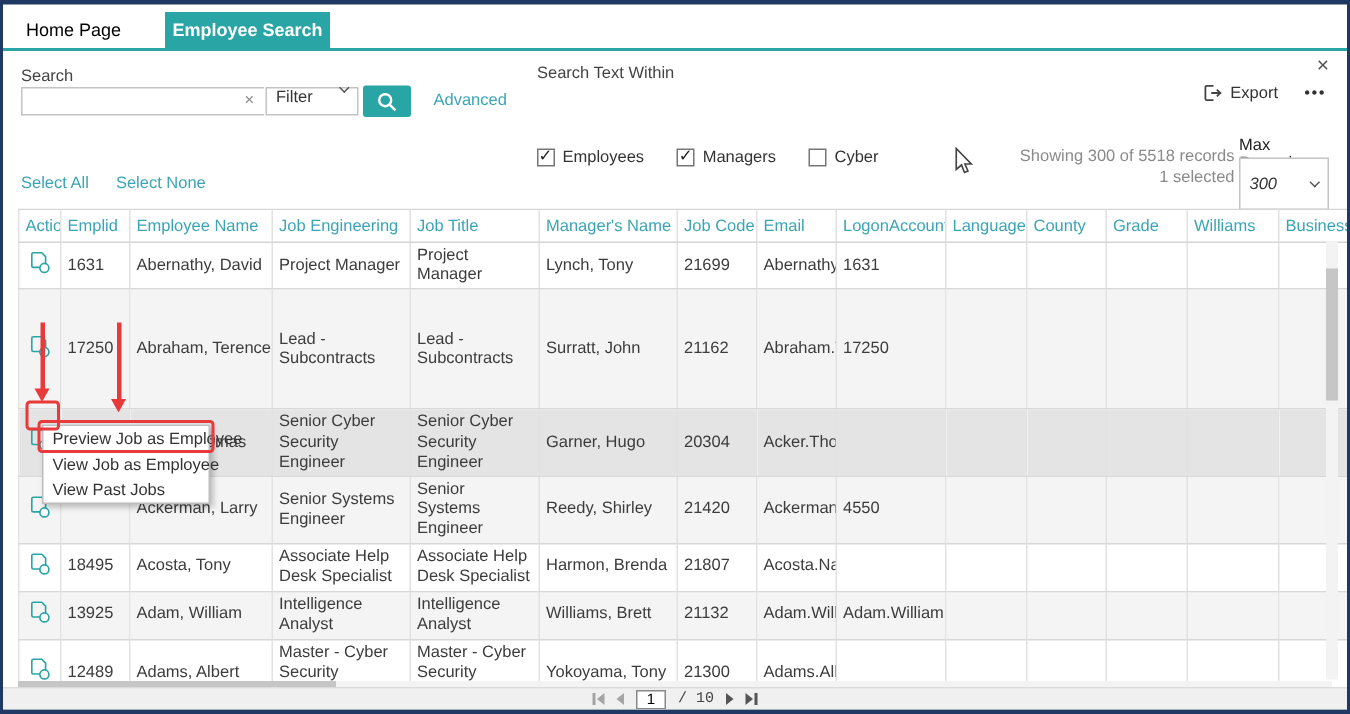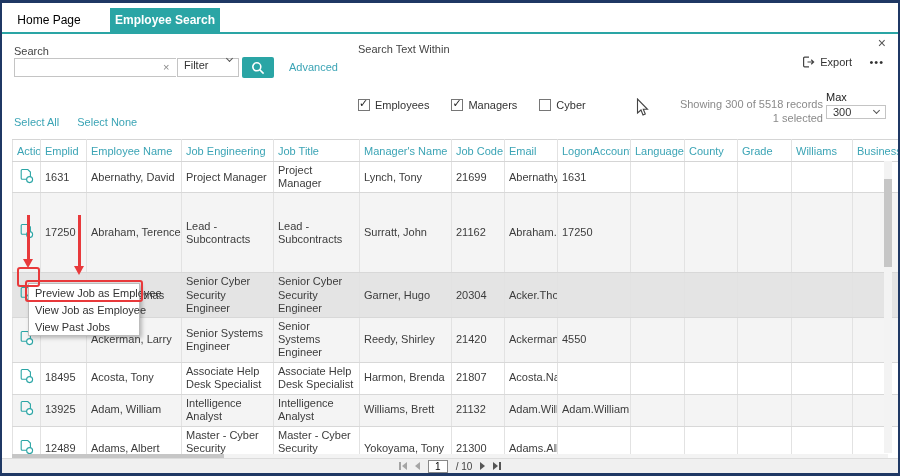--- a/index.html
+++ b/index.html
@@ -28,21 +28,21 @@
   .opt { display:flex; align-items:center; gap:5px; font-size:11px; color:#333; cursor:pointer; }
   .cb { width:12px; height:12px; border:1px solid #767676; background:#fff; position:relative; }
   .cb.checked::after { content:"✓"; position:absolute; left:0px; top:-3px; font-size:11px; color:#222; }
 
   .export-btn { position:absolute; right:46px; top:52px; display:flex; align-items:center; gap:5px; font-size:11px; color:#333; cursor:pointer; }
   .more-btn { position:absolute; right:14px; top:53px; font-size:11px; color:#333; letter-spacing:1px; cursor:pointer; }
 
   
   .summary { position:absolute; right:75px; top:94px; text-align:right; font-size:11px; color:#8a8a8a; line-height:14px; }
   .maxrec-label { position:absolute; right:12px; top:88px; width:60px; font-size:11px; color:#222; text-align:left; }
-  .maxrec { position:absolute; right:12px; top:102px; width:60px; height:14px; border:1px solid #c4c4c4; background:#fff; display:flex; align-items:center; justify-content:space-between; padding:0 6px; font-size:11px; color:#333; cursor:pointer; }
+  .maxrec { position:absolute; right:12px; top:102px; width:60px; height:35px; border:1px solid #c4c4c4; background:#fff; display:flex; align-items:center; justify-content:space-between; padding:0 6px; font-size:11px; color:#333; cursor:pointer;font-style:italic; }
 
   .sel-links { position:absolute; left:12px; top:113px; display:flex; gap:18px; }
   .sel-links a { font-size:11px; color:#3ba4b5; cursor:pointer; text-decoration:none; }
 
   
   .grid { position:absolute; left:10px; top:136px; width:887px; height:315px; overflow:hidden; }
   table { border-collapse:collapse; table-layout:fixed; width:908px; }
   th { height:22px; font-size:11px; font-weight:normal; color:#3ba4b5; text-align:left; padding:0 4px;
        border-top:1px solid #d5d5d5; border-bottom:1px solid #d5d5d5; border-right:1px solid #e2e2e2; white-space:nowrap; overflow:hidden; background:#fff; cursor:pointer; }
   th:first-child, td:first-child { border-left:1px solid #e2e2e2; }
@@ -59,21 +59,21 @@
   .hscroll .thumb { position:absolute; left:0; top:0; width:212px; height:8px; background:#c6c6c6; }
 
   
   .footer { position:absolute; left:0; right:0; bottom:0; height:15px; background:#f0f0f0; border-top:1px solid #dcdcdc; display:flex; align-items:center; justify-content:center; gap:8px; }
   .tri-l { width:0; height:0; border-top:4px solid transparent; border-bottom:4px solid transparent; border-right:5px solid #a5a5a5; display:inline-block; }
   .tri-r { width:0; height:0; border-top:4px solid transparent; border-bottom:4px solid transparent; border-left:5px solid #555; display:inline-block; }
   .bar { width:2px; height:8px; background:#a5a5a5; display:inline-block; }
   .bar.dark { background:#555; }
   .pg-btn { display:flex; align-items:center; gap:1px; cursor:pointer; }
   .page-input { width:20px; height:13px; border:1px solid #888; font-size:10px; text-align:center; padding:0; }
-  .page-total { font-size:10px; color:#444; }
+  .page-total { font-size:10px; color:#444;font-family:Liberation Mono, monospace; }
 
   
   .ctx-menu { position:absolute; left:26px; top:280px; width:112px; background:#fff; border:1px solid #bdbdbd; box-shadow:2px 2px 4px rgba(0,0,0,.25); z-index:40; }
   .ctx-item { font-size:11px; color:#333; padding:2px 6px; height:17px; line-height:14px; cursor:pointer; white-space:nowrap; }
 
   
   .red-line { position:absolute; width:3px; background:#e8393b; z-index:60; }
   .red-line::after { content:""; position:absolute; bottom:-8px; left:-4px; width:0; height:0; border-left:5.5px solid transparent; border-right:5.5px solid transparent; border-top:9px solid #e8393b; }
   .arrow1 { left:25px; top:212px; height:45px; }
   .arrow2 { left:76px; top:212px; height:52px; }

